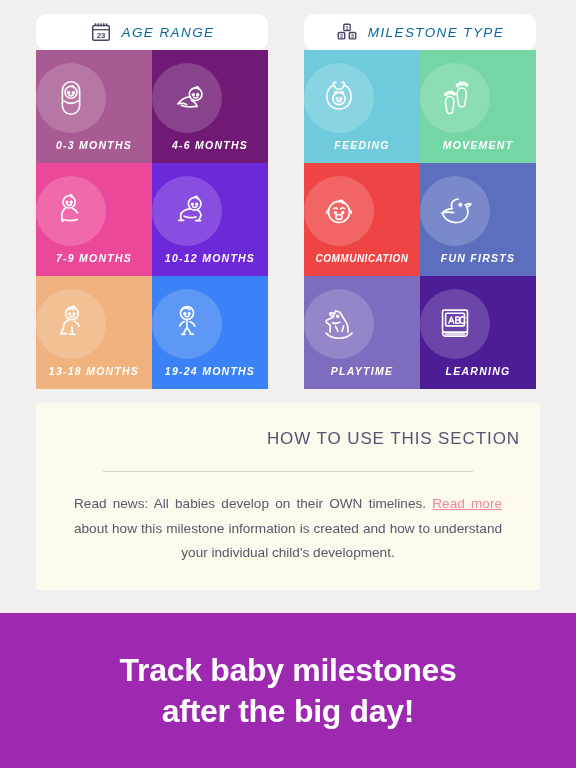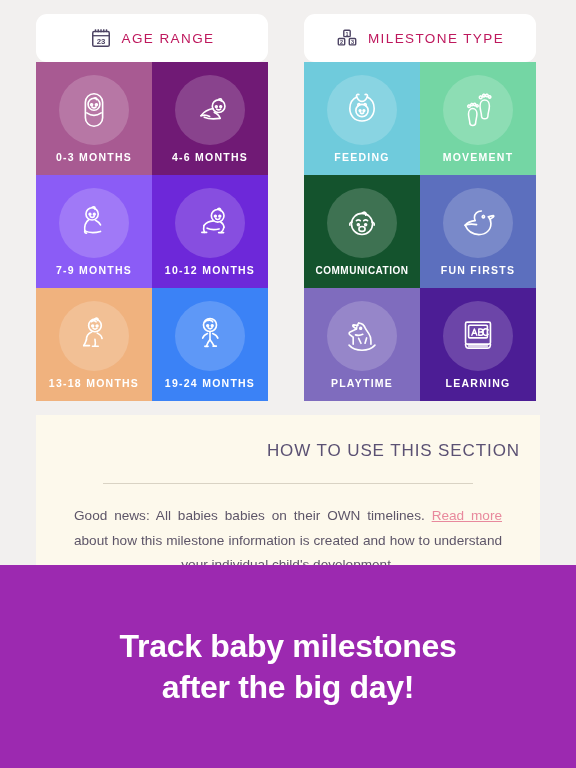--- a/index.html
+++ b/index.html
@@ -14,48 +14,49 @@
   
   .panels {
     display: flex;
     gap: 36px;
     padding: 14px 36px 0 36px;
   }
   .panel { width: 232px; }
 
   .panel-header {
     background: #ffffff;
-    height: 48px;
+    height: 36px;
     display: flex;
     align-items: center;
     justify-content: center;
     gap: 10px;
     border-radius: 11px;
   }
   .panel-header .ph-title {
     font-size: 13.5px;
     letter-spacing: 1.4px;
-    color: #be185d;
+    color: #0369a1;
     font-weight: 500;
+    font-style: italic;
   }
   .hdr-icon { width: 22px; height: 22px; display:block; flex: 0 0 auto; }
 
   .grid {
     display: grid;
     grid-template-columns: 1fr 1fr;
     grid-auto-rows: 113px;
   }
   .tile {
     position: relative;
     display: flex;
     flex-direction: column;
-    align-items: center;
     justify-content: flex-start;
     padding-top: 13px;
     overflow: hidden;
+    font-style: italic;
   }
   .tile .disc {
     width: 70px; height: 70px;
     border-radius: 50%;
     background: rgba(255,255,255,0.18);
     display: flex; align-items: center; justify-content: center;
   }
   .tile .disc svg { width: 46px; height: 46px; display: block; }
   .tile .tile-label {
     position: absolute;
@@ -101,21 +102,21 @@
   .info-body .readmore {
     color: #e8899d;
     text-decoration: underline;
     cursor: pointer;
   }
 
   
   .banner {
     position: absolute;
     left: 0; right: 0; bottom: 0;
-    height: 203px;
+    height: 155px;
     background: #9c29b0;
     display: flex;
     align-items: center;
     justify-content: center;
   }
   .banner-text {
     color: #ffffff;
     font-size: 32px;
     font-weight: 700;
     line-height: 1.28;
@@ -169,21 +170,21 @@
               <path d="M31 23c1.2 1.1 2.9 1.1 4.1 0"></path>
               <path d="M27.2 22.5c-5.4 1-9.5 3.3-12.6 7.4"></path>
               <path d="M14.6 29.9c3.2-1 6.2-.7 9 .9"></path>
               <path d="M28.5 26.5c3.2 1.2 5.2 3.3 6 6.2"></path>
               <path d="M18 31.5c4.3 2 9 2.2 16.5 1.2"></path>
             </svg>
           </div>
           <div class="tile-label">4-6 MONTHS</div>
         </div>
 
-        <div class="tile" style="background:#8b5cf6">
+        <div class="tile" style="background:#ec4899">
           <div class="disc">
             <svg viewBox="0 0 48 48" fill="none" stroke="#ffffff" stroke-width="1.7" stroke-linecap="round" stroke-linejoin="round">
               <circle cx="22" cy="14.5" r="6.4"></circle>
               <path d="M22 7.8c1.8-1.6 3.8-.3 2.7 1.5"></path>
               <path d="M19.8 14a.9.9 0 1 0 .01 0M24.3 14a.9.9 0 1 0 .01 0"></path>
               <path d="M20.2 17.3c1.2 1.1 2.8 1.1 4 0"></path>
               <path d="M18.4 20.6c-3.3 2.6-4.6 6.6-4 11.6"></path>
               <path d="M25.6 21.2c2.6 1.4 4.3 3 5.2 4.8"></path>
               <path d="M14.4 32.2c4.5 2.2 10 2.4 16.4.6"></path>
               <path d="M14.4 32.2c-.4 1.3.2 2.2 1.8 2.4"></path>
@@ -282,21 +283,21 @@
             <svg viewBox="0 0 48 48" fill="none" stroke="#ffffff" stroke-width="1.6" stroke-linecap="round" stroke-linejoin="round">
               <path d="M18.5 22.5c2.6 0 4.4 2.4 4.4 5.6 0 3.6-1.3 6.6-1.3 9 0 1.9-1.3 3.1-3.1 3.1s-3.1-1.2-3.1-3.1c0-2.4-1.3-5.4-1.3-9 0-3.2 1.8-5.6 4.4-5.6z"></path>
               <path d="M14.6 18.8a1.3 1.3 0 1 0 .01 0M17.6 17.2a1.2 1.2 0 1 0 .01 0M20.5 17.1a1.2 1.2 0 1 0 .01 0M23.1 18.6a1.1 1.1 0 1 0 .01 0"></path>
               <path d="M31 13.5c2.9 0 4.9 2.7 4.9 6.2 0 4-1.5 7.4-1.5 10 0 2.1-1.5 3.5-3.4 3.5s-3.4-1.4-3.4-3.5c0-2.6-1.5-6-1.5-10 0-3.5 2-6.2 4.9-6.2z"></path>
               <path d="M26.8 9.4a1.4 1.4 0 1 0 .01 0M30.1 7.7a1.3 1.3 0 1 0 .01 0M33.3 7.6a1.3 1.3 0 1 0 .01 0M36.2 9.2a1.2 1.2 0 1 0 .01 0"></path>
             </svg>
           </div>
           <div class="tile-label">MOVEMENT</div>
         </div>
 
-        <div class="tile narrow-label" style="background:#14532d">
+        <div class="tile narrow-label" style="background:#ef4444">
           <div class="disc">
             <svg viewBox="0 0 48 48" fill="none" stroke="#ffffff" stroke-width="1.7" stroke-linecap="round" stroke-linejoin="round">
               <circle cx="24" cy="25" r="11"></circle>
               <path d="M24 14c2.4-2.6 5.4-.8 3.9 1.9"></path>
               <path d="M13.6 23c-1.9.3-2.8 1.7-2.2 3.2M34.4 23c1.9.3 2.8 1.7 2.2 3.2"></path>
               <path d="M18.2 21.6c1.2-1 2.8-1 4 0M25.8 21.6c1.2-1 2.8-1 4 0"></path>
               <path d="M20.2 24.8a1 1 0 1 0 .01 0M27.8 24.8a1 1 0 1 0 .01 0"></path>
               <ellipse cx="24" cy="30.2" rx="3.2" ry="2.5"></ellipse>
             </svg>
           </div>
@@ -346,21 +347,21 @@
         </div>
 
       </div>
     </div>
 
   </div>
 
   <div class="info-card">
     <div class="info-title">HOW TO USE THIS SECTION</div>
     <div class="info-rule"></div>
-    <div class="info-body"><span>Good news: All babies babies on their OWN timelines.</span> <span class="readmore">Read more</span> <span>about how this milestone information is created and how to understand your individual child's development.</span></div>
+    <div class="info-body"><span>Read news: All babies develop on their OWN timelines.</span> <span class="readmore">Read more</span> <span>about how this milestone information is created and how to understand your individual child's development.</span></div>
   </div>
 
   <div class="banner">
     <div class="banner-text">
       <div>Track baby milestones</div>
       <div>after the big day!</div>
     </div>
   </div>
 
 </div>

